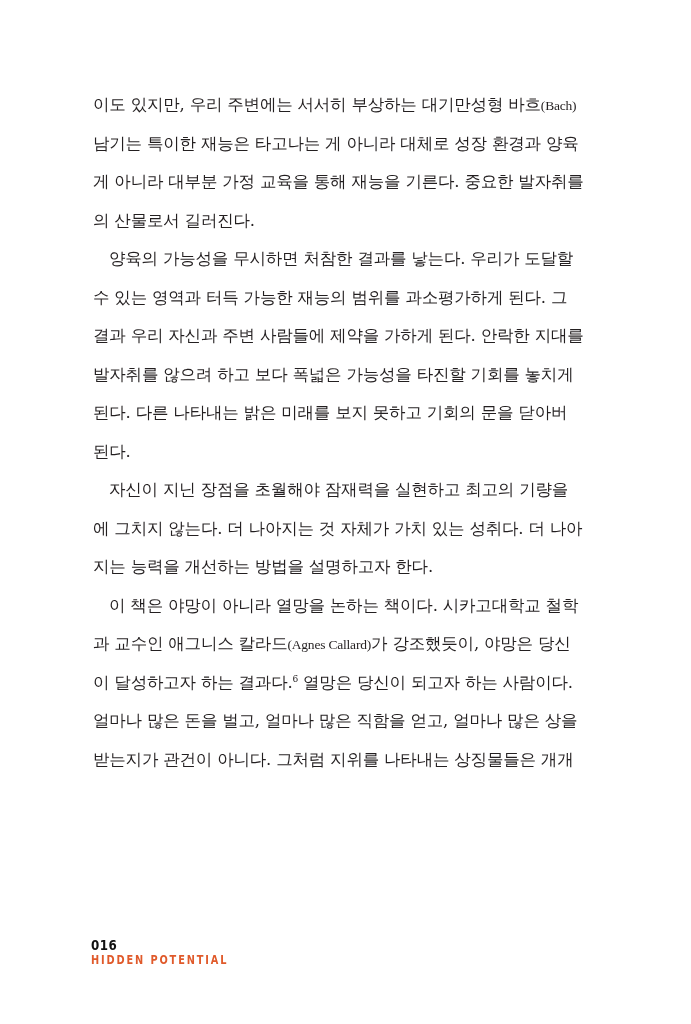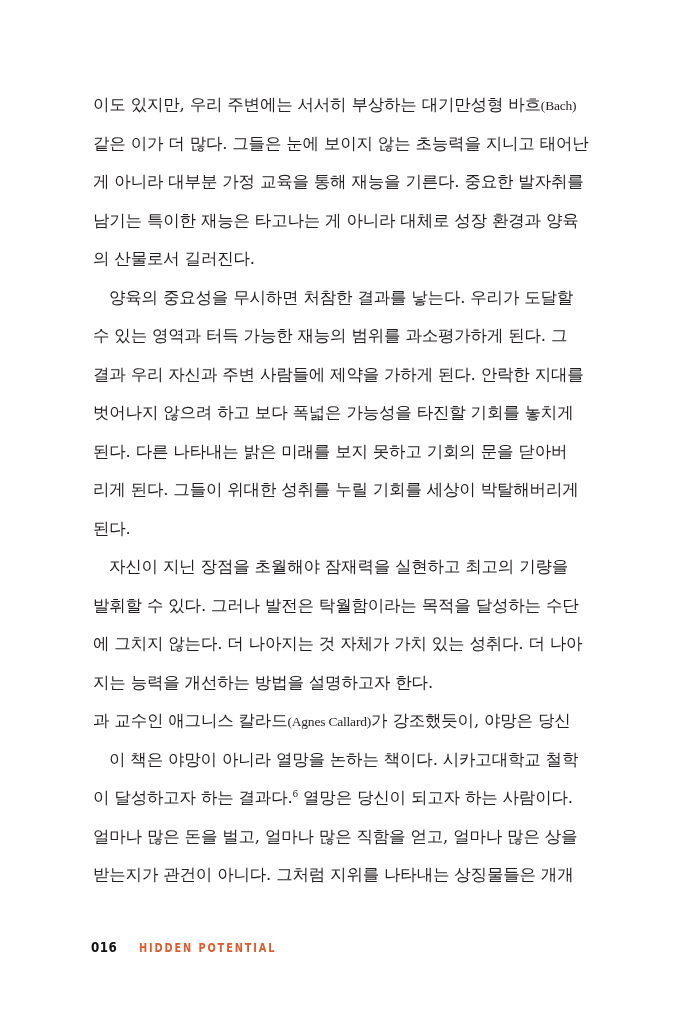--- a/index.html
+++ b/index.html
@@ -53,21 +53,22 @@
       font-size: 9px;
       vertical-align: super;
       line-height: 0;
     }
     .footer {
       position: absolute;
       left: 91px;
       top: 937px;
       height: 18px;
       display: flex;
-      align-items: flex-end;
+      align-items: flex-start;
+      flex-direction: column;
     }
     .page-number {
       font-family: "DejaVu Sans", sans-serif;
       font-weight: bold;
       font-size: 14px;
       color: #111111;
       letter-spacing: 0.5px;
       transform: scaleX(0.85);
       transform-origin: left center;
       width: 48px;
@@ -83,46 +84,43 @@
     }
   </style>
 </head>
 <body>
 
 <div class="page">
   <div class="body-text">
 
     <div>
       <span class="line"><span>이도 있지만, 우리 주변에는 서서히 부상하는 대기만성형 바흐</span><span class="latin">(Bach)</span></span>
-      <span class="line">같은 이가 더 많다. 그들은 눈에 보이지 않는 초능력을 지니고 태어난</span>
+      <span class="line">남기는 특이한 재능은 타고나는 게 아니라 대체로 성장 환경과 양육</span>
       <span class="line">게 아니라 대부분 가정 교육을 통해 재능을 기른다. 중요한 발자취를</span>
-      <span class="line">남기는 특이한 재능은 타고나는 게 아니라 대체로 성장 환경과 양육</span>
       <span class="line last">의 산물로서 길러진다.</span>
     </div>
 
     <div>
-      <span class="line indent">양육의 중요성을 무시하면 처참한 결과를 낳는다. 우리가 도달할</span>
+      <span class="line indent">양육의 가능성을 무시하면 처참한 결과를 낳는다. 우리가 도달할</span>
       <span class="line">수 있는 영역과 터득 가능한 재능의 범위를 과소평가하게 된다. 그</span>
       <span class="line">결과 우리 자신과 주변 사람들에 제약을 가하게 된다. 안락한 지대를</span>
-      <span class="line">벗어나지 않으려 하고 보다 폭넓은 가능성을 타진할 기회를 놓치게</span>
+      <span class="line">발자취를 않으려 하고 보다 폭넓은 가능성을 타진할 기회를 놓치게</span>
       <span class="line">된다. 다른 나타내는 밝은 미래를 보지 못하고 기회의 문을 닫아버</span>
-      <span class="line">리게 된다. 그들이 위대한 성취를 누릴 기회를 세상이 박탈해버리게</span>
       <span class="line last">된다.</span>
     </div>
 
     <div>
       <span class="line indent">자신이 지닌 장점을 초월해야 잠재력을 실현하고 최고의 기량을</span>
-      <span class="line">발휘할 수 있다. 그러나 발전은 탁월함이라는 목적을 달성하는 수단</span>
       <span class="line">에 그치지 않는다. 더 나아지는 것 자체가 가치 있는 성취다. 더 나아</span>
       <span class="line last">지는 능력을 개선하는 방법을 설명하고자 한다.</span>
     </div>
 
     <div>
+      <span class="line indent">이 책은 야망이 아니라 열망을 논하는 책이다. 시카고대학교 철학</span>
       <span class="line"><span>과 교수인 애그니스 칼라드</span><span class="latin">(Agnes Callard)</span><span>가 강조했듯이, 야망은 당신</span></span>
-      <span class="line indent">이 책은 야망이 아니라 열망을 논하는 책이다. 시카고대학교 철학</span>
       <span class="line"><span>이 달성하고자 하는 결과다.</span><span class="sup">6</span><span> 열망은 당신이 되고자 하는 사람이다.</span></span>
       <span class="line">얼마나 많은 돈을 벌고, 얼마나 많은 직함을 얻고, 얼마나 많은 상을</span>
       <span class="line">받는지가 관건이 아니다. 그처럼 지위를 나타내는 상징물들은 개개</span>
     </div>
   </div>
 
   <div class="footer">
     <span class="page-number">016</span>
     <span class="running-title">HIDDEN POTENTIAL</span>
   </div>

